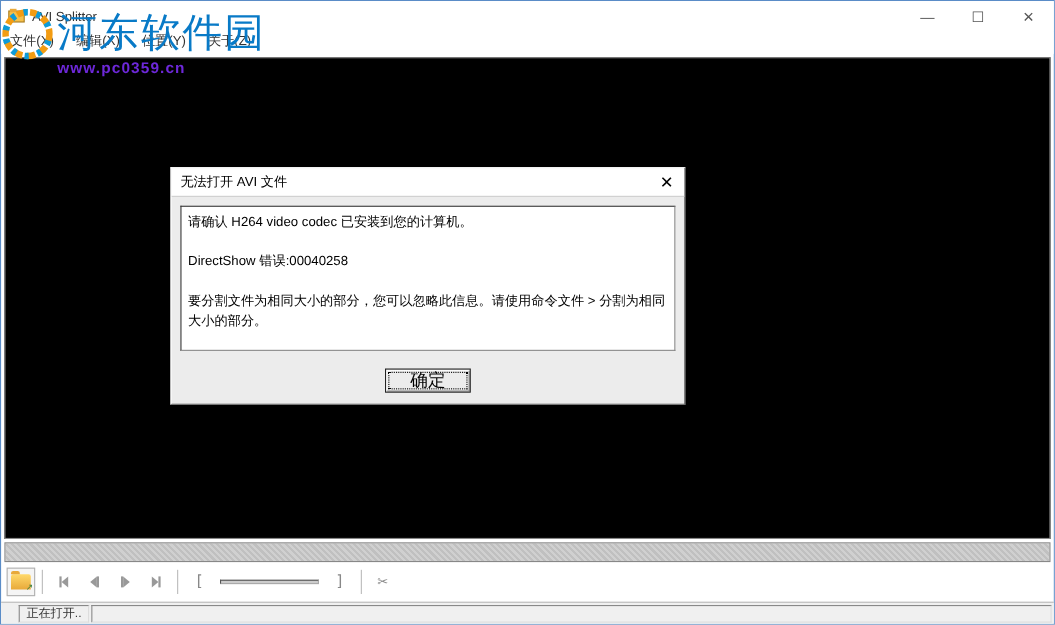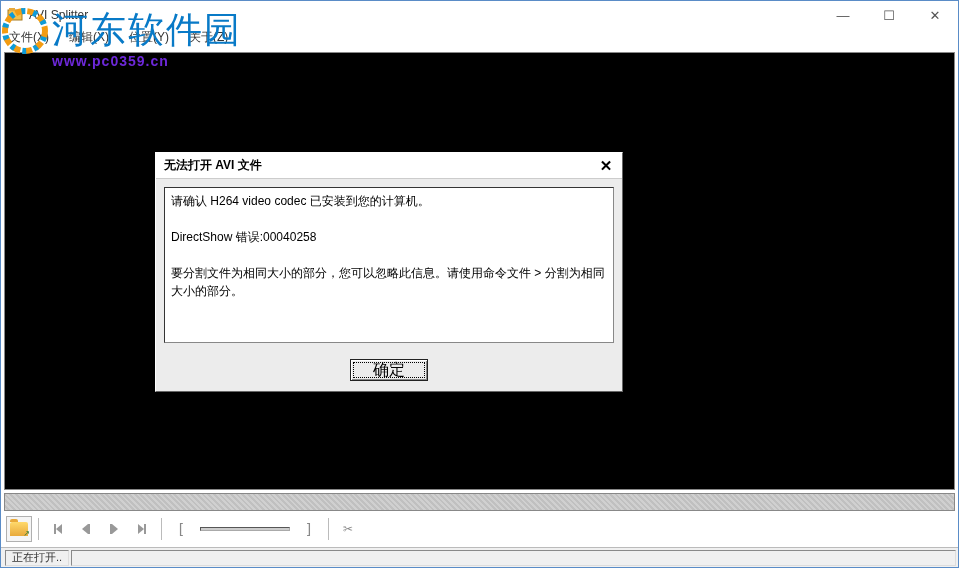--- a/index.html
+++ b/index.html
@@ -26,31 +26,31 @@
 .timeline { height: 18px; margin: 0 3px; background: repeating-linear-gradient(45deg,#d0d0d0,#d0d0d0 2px,#c0c0c0 2px,#c0c0c0 4px); border: 1px solid #888; }
 
 .toolbar { height: 30px; margin: 3px; display: flex; align-items: center; gap: 2px; padding: 2px; }
 .tool-btn { width: 26px; height: 26px; border: 1px solid transparent; display: flex; align-items: center; justify-content: center; font-size: 12px; color: #555; }
 .tool-btn.enabled { border: 1px solid #b0b0b0; background: #f5f5f5; }
 .tool-sep { width: 1px; height: 22px; background: #bbb; margin: 0 4px; }
 .folder-icon { width: 18px; height: 14px; background: linear-gradient(#ffd96b,#e8a93a); border-radius: 2px 2px 0 0; position: relative; }
 .folder-icon::before { content:""; position:absolute; top:-3px; left:0; width:8px; height:3px; background:#e8a93a; border-radius:2px 2px 0 0; }
 .folder-icon::after { content:"↗"; position:absolute; right:-2px; bottom:-2px; font-size:8px; color:#3a7d3a; }
 
-.statusbar { height: 20px; border-top: 1px solid #bbb; display: flex; align-items: center; padding-left: 4px; font-size: 11px; color: #333; background:#f0f0f0; }
+.statusbar { height: 20px; border-top: 1px solid #bbb; display: flex; align-items: center; padding-left: 16px; font-size: 11px; color: #333; background:#f0f0f0; }
 .status-cell { border: 1px inset #ddd; padding: 0 6px; height:16px; display:flex; align-items:center; margin-right:2px; }
 .status-cell.wide { flex:1; }
 
 
 .dialog { position: absolute; top: 152px; left: 155px; width: 468px; background: #ececec; border: 1px solid #666; box-shadow: 2px 2px 8px rgba(0,0,0,0.3); z-index: 10; border-top:1px solid #fff; border-left:1px solid #fff;}
-.dialog-titlebar { height: 26px; background: #fff; display: flex; align-items: center; padding-left: 8px; border-bottom: 1px solid #ccc; font-weight: bold; }
+.dialog-titlebar { height: 26px; background: #fff; display: flex; align-items: center; padding-left: 8px; border-bottom: 1px solid #ccc; }
 .dialog-title { font-size: 12px; flex: 1; }
 .dialog-close { width: 32px; height: 100%; display: flex; align-items: center; justify-content: center; font-size: 15px; cursor: default; }
 .dialog-body { padding: 8px; }
-.dialog-textbox { width: 100%; height: 156px; background: #fff; border: 1px inset #888; padding: 4px 6px; font-family: "SimSun", monospace; font-size: 12px; line-height: 1.5; overflow: auto; white-space: pre-wrap; }
+.dialog-textbox { width: 100%; height: 132px; background: #fff; border: 1px inset #888; padding: 4px 6px; font-family: "SimSun", monospace; font-size: 12px; line-height: 1.5; overflow: auto; white-space: pre-wrap; }
 .dialog-btnrow { display: flex; justify-content: center; padding: 8px 0 10px; }
 .dialog-ok { width: 78px; height: 22px; border: 2px outset #ddd; background: #ececec; font-size: 16px; outline: 1px dotted #000; outline-offset:-4px; border:1px solid #222; box-shadow: inset 1px 1px #fff, inset -1px -1px #888;}
 
 .tri-left { width:0; height:0; border-top:5px solid transparent; border-bottom:5px solid transparent; border-right:6px solid #999; }
 .tri-right { width:0; height:0; border-top:5px solid transparent; border-bottom:5px solid transparent; border-left:6px solid #999; }
 .bar { width:2px; height:10px; background:#999; }
 .scissors::before { content:"✂"; color:#888; font-size:12px;}
 .bracket-l, .bracket-r { font-family: monospace; color:#888; font-size:14px; }
 .slider-track { flex:1; height:4px; background:#ccc; border:1px inset #aaa; margin:0 4px; max-width:90px;}
 </style>

